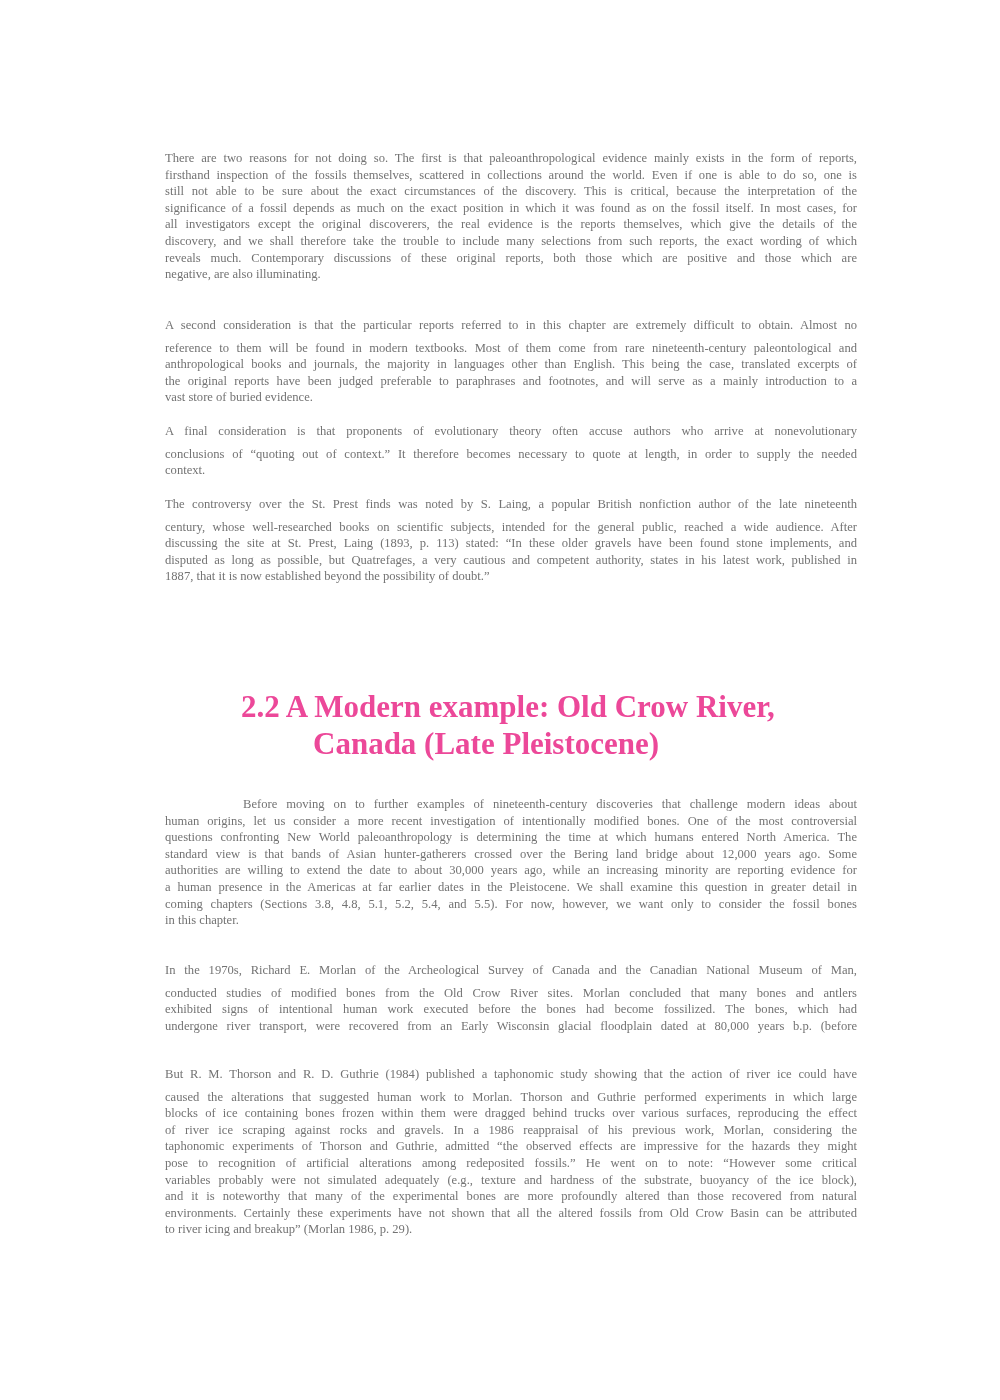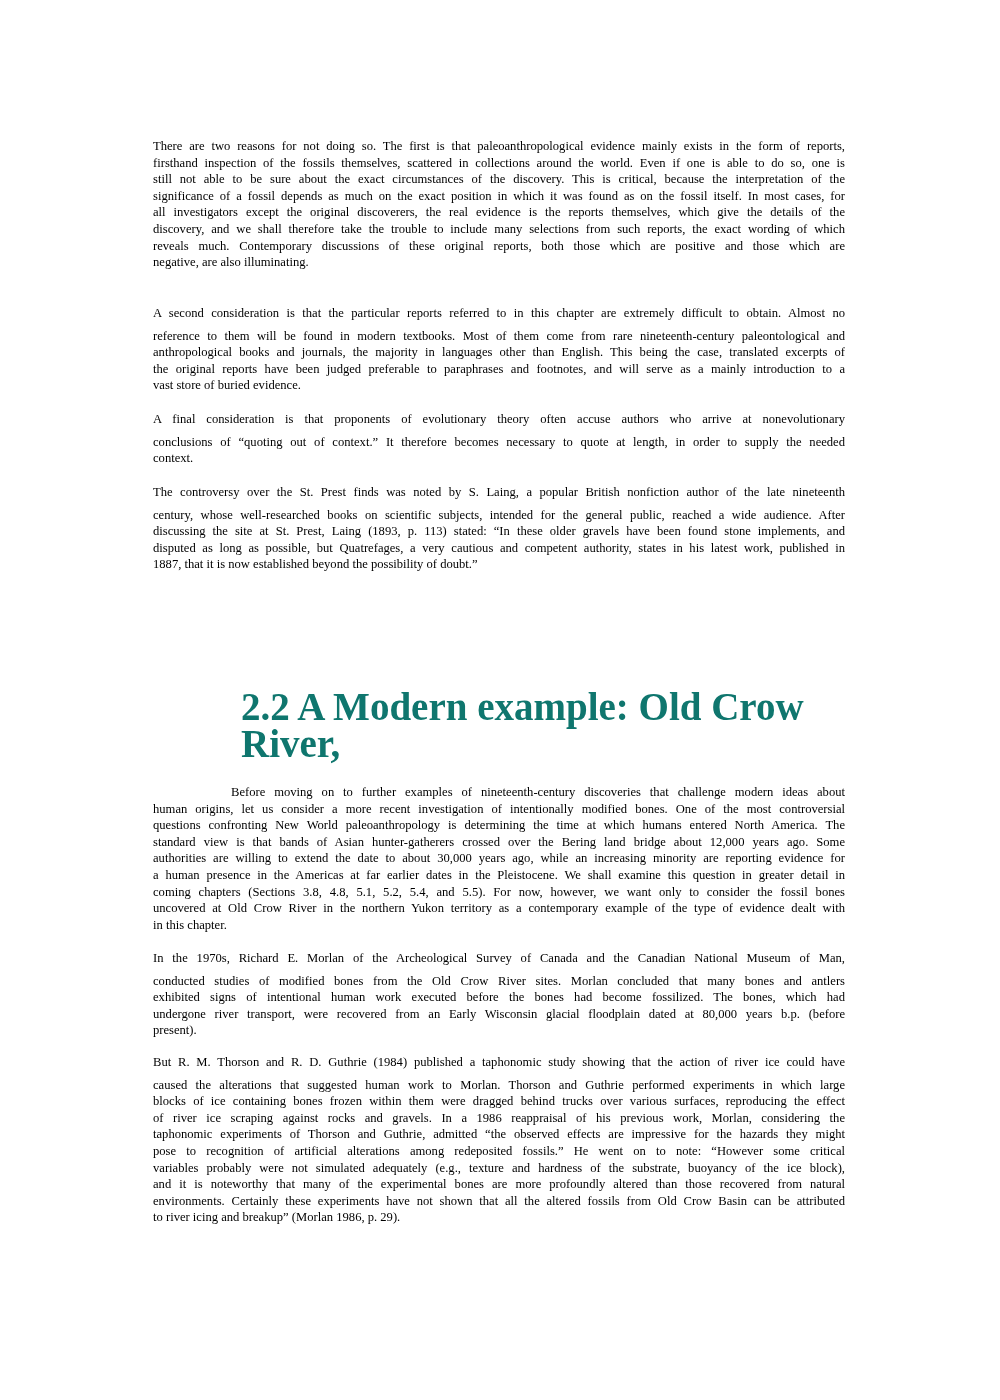--- a/index.html
+++ b/index.html
@@ -5,37 +5,37 @@
   html, body { margin: 0; padding: 0; background: #ffffff; }
   body { width: 1000px; height: 1400px; position: relative; overflow: hidden; }
   .page { position: absolute; left: 0; top: 0; width: 1000px; height: 1400px; background: #fff; }
   .para {
     position: absolute;
     left: 153px;
     width: 692px;
     font-family: "Liberation Serif", "DejaVu Serif", serif;
     font-size: 12.6px;
     line-height: 16.6px;
-    color: #000000;
+    color: #737373;
     text-align: justify;
-    margin: 0;
+    margin: 12px;
   }
   .para .line { display: block; text-align: justify; text-align-last: justify; white-space: nowrap; overflow: visible; }
   .para .line.last { text-align-last: left; }
   .para .line.gap { margin-bottom: 6px; }
   .para .line.indent { padding-left: 78px; }
   .heading {
     position: absolute;
     left: 0;
     width: 908px;
     font-family: "Liberation Serif", "DejaVu Serif", serif;
     font-weight: bold;
-    font-size: 39px;
+    font-size: 31px;
     line-height: 37px;
-    color: #0f766e;
+    color: #ec4899;
     margin: 0;
   }
   .heading .h1 { display: block; padding-left: 241px; }
   .heading .h2 { display: block; padding-left: 313px; }
   em { font-style: italic; }
 </style>
 </head>
 <body>
 
 <div class="page">
@@ -65,39 +65,38 @@
   <div class="para" style="top:484px;">
       <span class="line gap">The controversy over the St. Prest finds was noted by S. Laing, a popular British nonfiction author of the late nineteenth</span>
       <span class="line">century, whose well-researched books on scientific subjects, intended for the general public, reached a wide audience. After</span>
       <span class="line">discussing the site at St. Prest, Laing (1893, p. 113) stated: “In these older gravels have been found stone implements, and</span>
       <span class="line">disputed as long as possible, but Quatrefages, a very cautious and competent authority, states in his latest work, published in</span>
       <span class="line last">1887, that it is now established beyond the possibility of doubt.”</span>
     </div>
 
   <h2 class="heading" style="top:688px;">
     <span class="h1">2.2 A Modern example: Old Crow River,</span>
+    <span class="h2">Canada (Late Pleistocene)</span>
   </h2>
 
   <div class="para" style="top:784px;">
       <span class="line indent">Before moving on to further examples of nineteenth-century discoveries that challenge modern ideas about</span>
       <span class="line">human origins, let us consider a more recent investigation of intentionally modified bones. One of the most controversial</span>
       <span class="line">questions confronting New World paleoanthropology is determining the time at which humans entered North America. The</span>
       <span class="line">standard view is that bands of Asian hunter-gatherers crossed over the Bering land bridge about 12,000 years ago. Some</span>
       <span class="line">authorities are willing to extend the date to about 30,000 years ago, while an increasing minority are reporting evidence for</span>
       <span class="line">a human presence in the Americas at far earlier dates in the Pleistocene. We shall examine this question in greater detail in</span>
       <span class="line">coming chapters (Sections 3.8, 4.8, 5.1, 5.2, 5.4, and 5.5). For now, however, we want only to consider the fossil bones</span>
-      <span class="line">uncovered at Old Crow River in the northern Yukon territory as a contemporary example of the type of evidence dealt with</span>
       <span class="line last">in this chapter.</span>
     </div>
   <div class="para" style="top:950px;">
       <span class="line gap">In the 1970s, Richard E. Morlan of the Archeological Survey of Canada and the Canadian National Museum of Man,</span>
       <span class="line">conducted studies of modified bones from the Old Crow River sites. Morlan concluded that many bones and antlers</span>
       <span class="line">exhibited signs of intentional human work executed before the bones had become fossilized. The bones, which had</span>
       <span class="line">undergone river transport, were recovered from an Early Wisconsin glacial floodplain dated at 80,000 years b.p. (before</span>
-      <span class="line last">present).</span>
     </div>
   <div class="para" style="top:1054px;">
       <span class="line gap">But R. M. Thorson and R. D. Guthrie (1984) published a taphonomic study showing that the action of river ice could have</span>
       <span class="line">caused the alterations that suggested human work to Morlan. Thorson and Guthrie performed experiments in which large</span>
       <span class="line">blocks of ice containing bones frozen within them were dragged behind trucks over various surfaces, reproducing the effect</span>
       <span class="line">of river ice scraping against rocks and gravels. In a 1986 reappraisal of his previous work, Morlan, considering the</span>
       <span class="line">taphonomic experiments of Thorson and Guthrie, admitted “the observed effects are impressive for the hazards they might</span>
       <span class="line">pose to recognition of artificial alterations among redeposited fossils.” He went on to note: “However some critical</span>
       <span class="line">variables probably were not simulated adequately (e.g., texture and hardness of the substrate, buoyancy of the ice block),</span>
       <span class="line">and it is noteworthy that many of the experimental bones are more profoundly altered than those recovered from natural</span>

